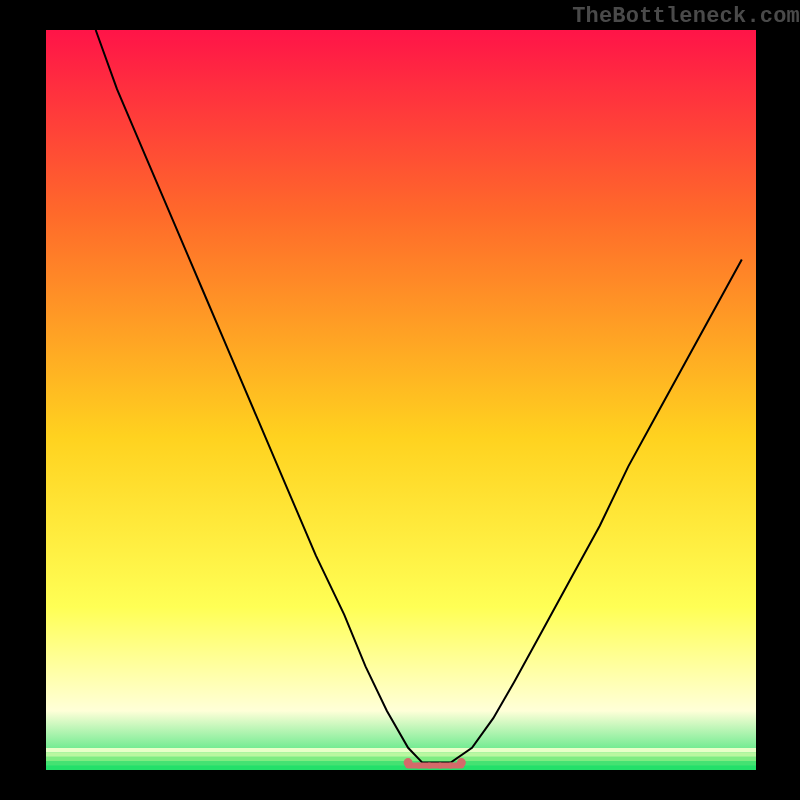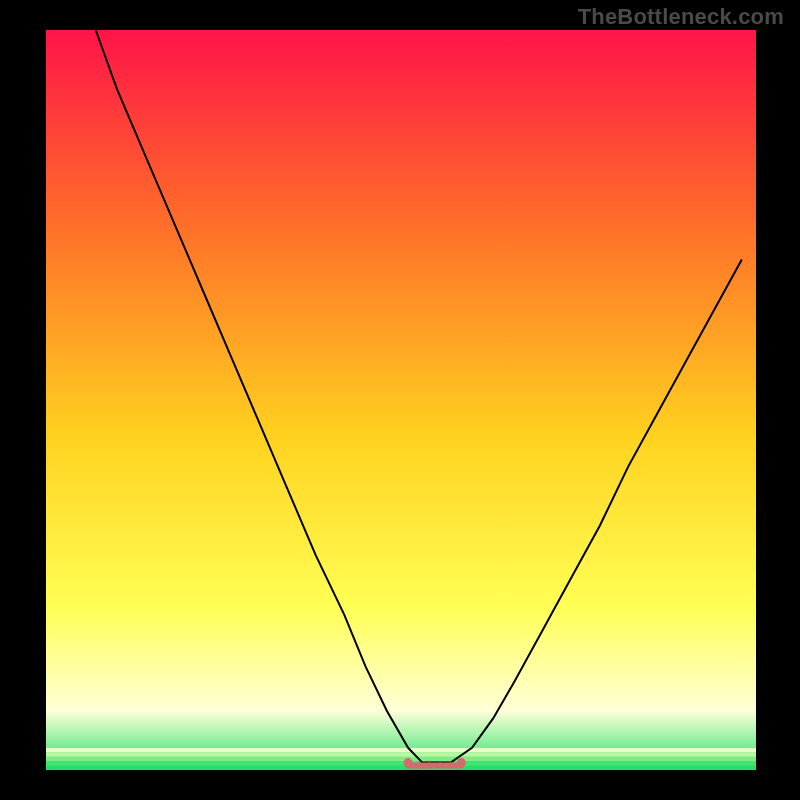--- a/index.html
+++ b/index.html
@@ -13,25 +13,25 @@
   }
   .frame {
     position: relative;
     width: 800px;
     height: 800px;
     background: #000;
   }
   .watermark {
     position: absolute;
     top: 4px;
-    right: 16px;
+    right: 0;
     color: #4a4a4a;
     font-size: 22px;
     font-weight: 600;
-    font-family: Liberation Sans, sans-serif;
+    font-family: Liberation Mono, monospace;
     letter-spacing: 0.2px;
   }
   svg {
     display: block;
   }
 </style>
 </head>
 <body>
 
 <div class="frame">

